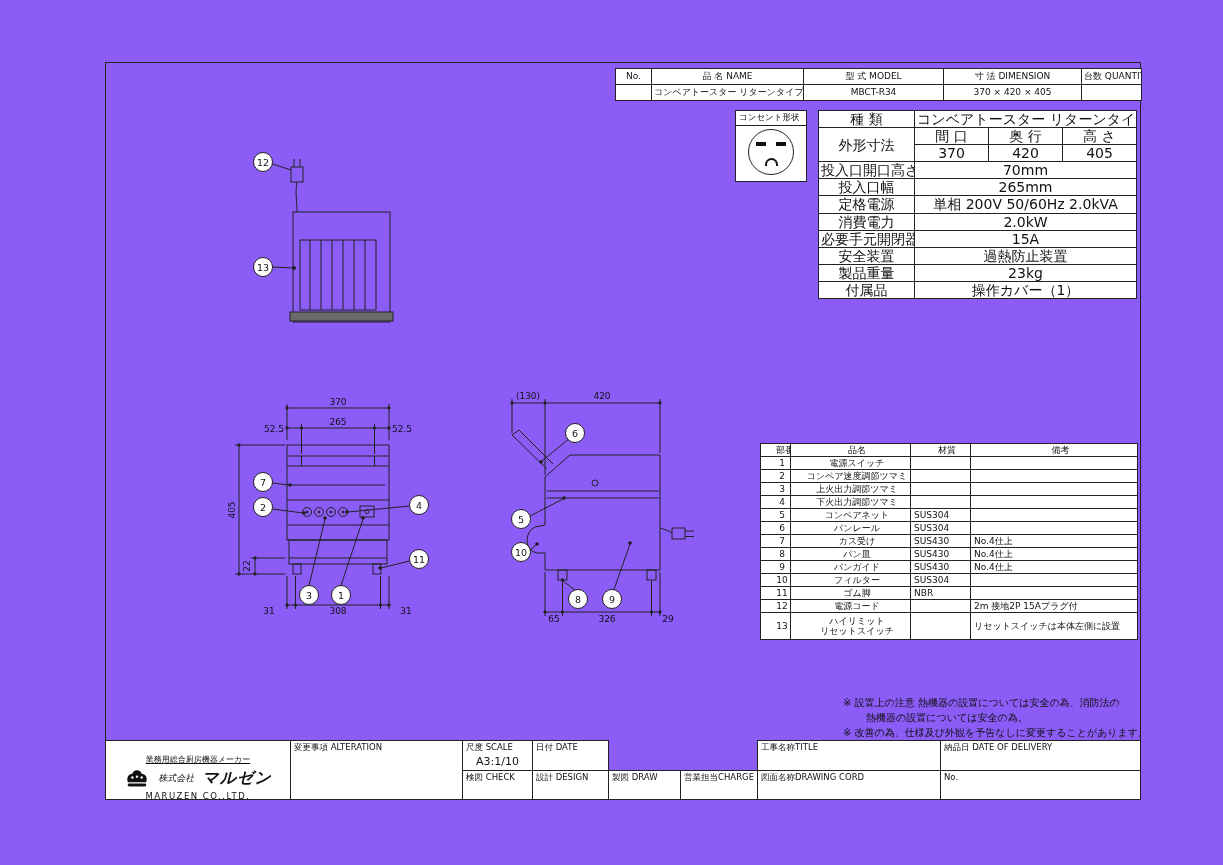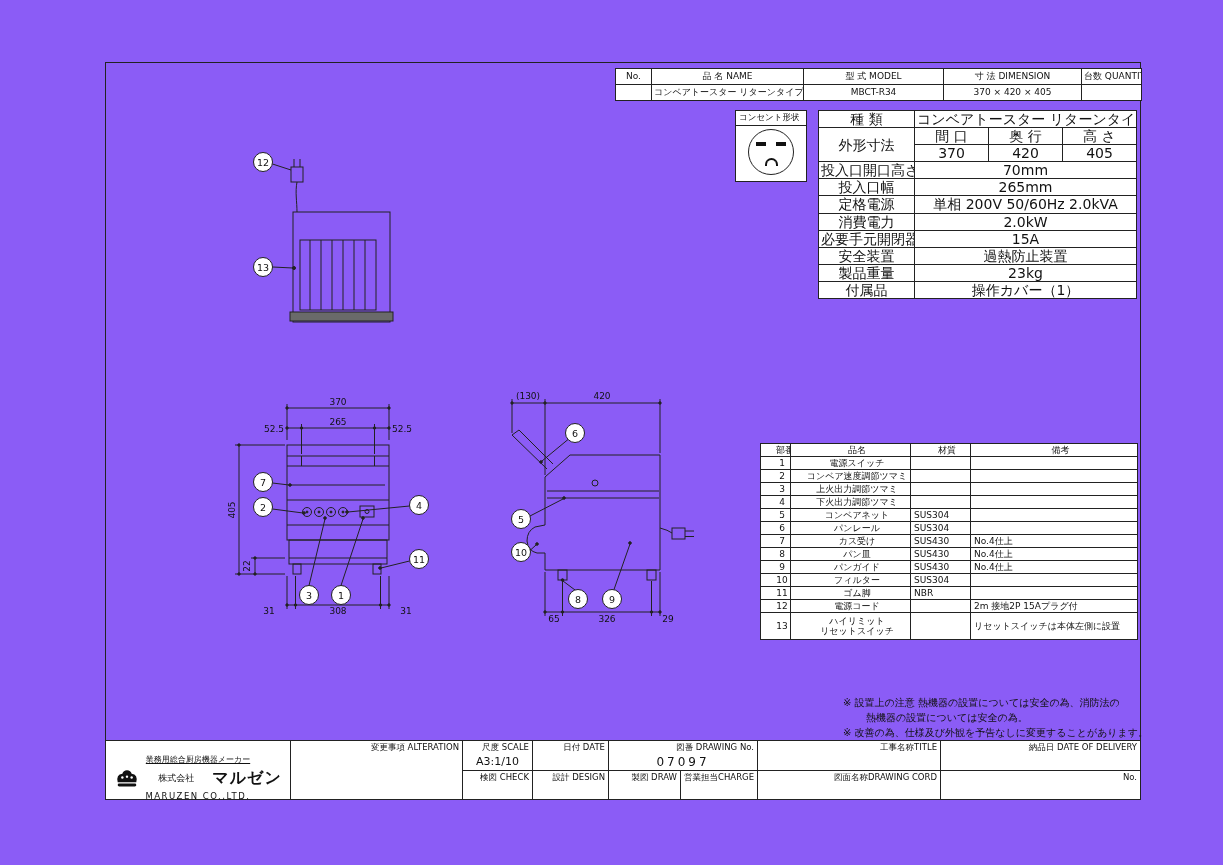--- a/index.html
+++ b/index.html
@@ -10,33 +10,33 @@
   table.grid { position:absolute; border-collapse:collapse; table-layout:fixed; background:#fff; }
   .grid td { border:1px solid #222; text-align:center; padding:0 2px; overflow:hidden; white-space:nowrap; line-height:1.15; }
   .tstrip td { height:16px; font-size:9px; }
   .spec td { height:14px; font-size:14px; }
   .parts td { height:13px; font-size:9px;padding-left:15px; }
   .parts td.tall { height:27px; }
   .lt { text-align:left !important; padding-left:3px !important; }
   .pre { white-space:pre-line !important; }
   .note { position:absolute; font-size:10px; white-space:nowrap; }
   .cell { position:absolute; border:1px solid #222; background:#fff; }
-  .clab { font-size:8.5px; padding:1px 3px; text-align:right; white-space:nowrap; overflow:hidden; }
+  .clab { font-size:8.5px; padding:1px 3px; text-align:left; white-space:nowrap; overflow:hidden; }
   .cval { text-align:center; font-size:11px; }
   .dno  { font-size:12px; letter-spacing:3px; }
   .abs { position:absolute; }
   svg text { fill:#111; font-family:"DejaVu Sans","Liberation Sans",sans-serif; }
   .dimt { font-size:9px; }
   .cnum { font-size:9.5px; }
   .socket { position:relative; width:46px; height:46px; border:1.5px solid #222; border-radius:50%; margin:3px auto 0; }
   .slot { position:absolute; width:10px; height:4px; background:#111; top:12px; }
   .s1 { left:7px; } .s2 { right:7px; }
   .ground { position:absolute; left:16px; bottom:8px; width:13px; height:8px; border:2.5px solid #111; border-bottom:none; border-radius:7px 7px 0 0; }
   .tagline { font-size:8px; text-align:center; margin-top:13px; text-decoration:underline; white-space:nowrap; }
-  .brandrow { display:flex; align-items:center; justify-content:center; gap:18px; margin-top:3px; }
+  .brandrow { display:flex; align-items:center; justify-content:center; gap:8px; margin-top:3px;font-style:italic; }
   .cprefix { font-size:9px; } .cname { font-size:16px; font-weight:700; letter-spacing:1px; }
   .cen { font-size:8.5px; letter-spacing:1.5px; text-align:center; margin-top:2px; }
 </style>
 </head>
 <body>
 
 <div class="page">
   <div class="frame"></div>
 
   <table class="grid tstrip" style="left:615px;top:68px;width:526px">
@@ -249,24 +249,20 @@
   </div>
   <div class="cell" style="left:290px;top:740px;width:173px;height:60px">
     <div class="clab">変更事項  ALTERATION</div>
   </div>
   <div class="cell" style="left:462px;top:740px;width:71px;height:31px">
     <div class="clab">尺度 SCALE</div>
     <div class="cval">A3:1/10</div>
   </div>
   <div class="cell" style="left:532px;top:740px;width:77px;height:31px">
     <div class="clab">日付 DATE</div>
-  </div>
-  <div class="cell" style="left:608px;top:740px;width:150px;height:31px">
-    <div class="clab">図番 DRAWING No.</div>
-    <div class="cval dno">07097</div>
   </div>
   <div class="cell" style="left:757px;top:740px;width:184px;height:31px">
     <div class="clab">工事名称TITLE</div>
   </div>
   <div class="cell" style="left:940px;top:740px;width:201px;height:31px">
     <div class="clab">納品日  DATE OF DELIVERY</div>
   </div>
   <div class="cell" style="left:462px;top:770px;width:71px;height:30px">
     <div class="clab">検図 CHECK</div>
   </div>

